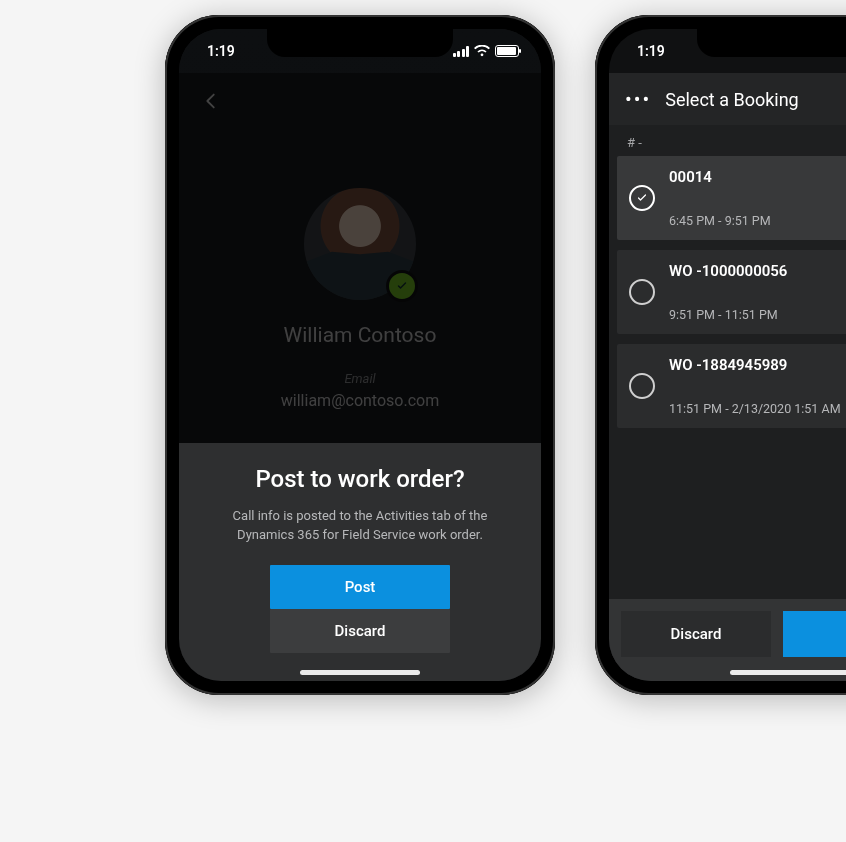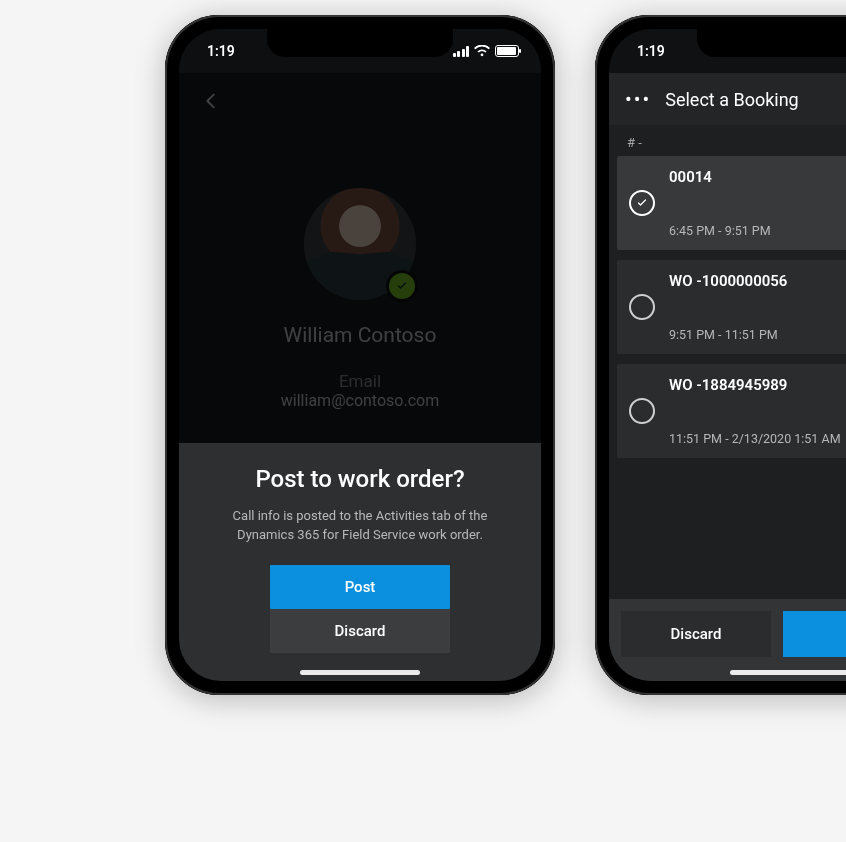--- a/index.html
+++ b/index.html
@@ -155,21 +155,22 @@
     text-align:center;
     color: #c7c7c9;
     font-size: 21px;
     font-weight: 400;
   }
   .contact-label {
     position:absolute;
     top: 298px; left:0; right:0;
     text-align:center;
     color: #8a8c8f;
-    font-size: 17px;
+    font-size: 13px;
+    font-style: italic;
   }
   .contact-email {
     position:absolute;
     top: 318px; left:0; right:0;
     text-align:center;
     color: #c7c7c9;
     font-size: 16px;
   }
 
   .bottom-sheet {
@@ -244,21 +245,21 @@
   .radio {
     width: 22px; height: 22px;
     border: 2px solid #cfcfcf;
     border-radius: 50%;
     flex: 0 0 22px;
     display:flex; align-items:center; justify-content:center;
   }
   .radio.checked { border-color: #fff; }
   .radio.checked svg { display:block; }
   .radio svg { display: none; }
-  .booking-text { display:flex; flex-direction:column; gap:13px; overflow:hidden; }
+  .booking-text { display:flex; flex-direction:column; gap:3px; overflow:hidden; }
   .booking-title { color:#fff; font-size:15px; font-weight:600; white-space:nowrap; }
   .booking-time  { color:#b6b7b9; font-size:12.5px; white-space:nowrap;margin-top:24px; }
 
   .p2-footer {
     position:absolute; left:0; right:0; bottom:0;
     background: #333435;
     padding: 12px 12px 24px;
     display:flex; gap: 12px;
     box-sizing:border-box;
   }

